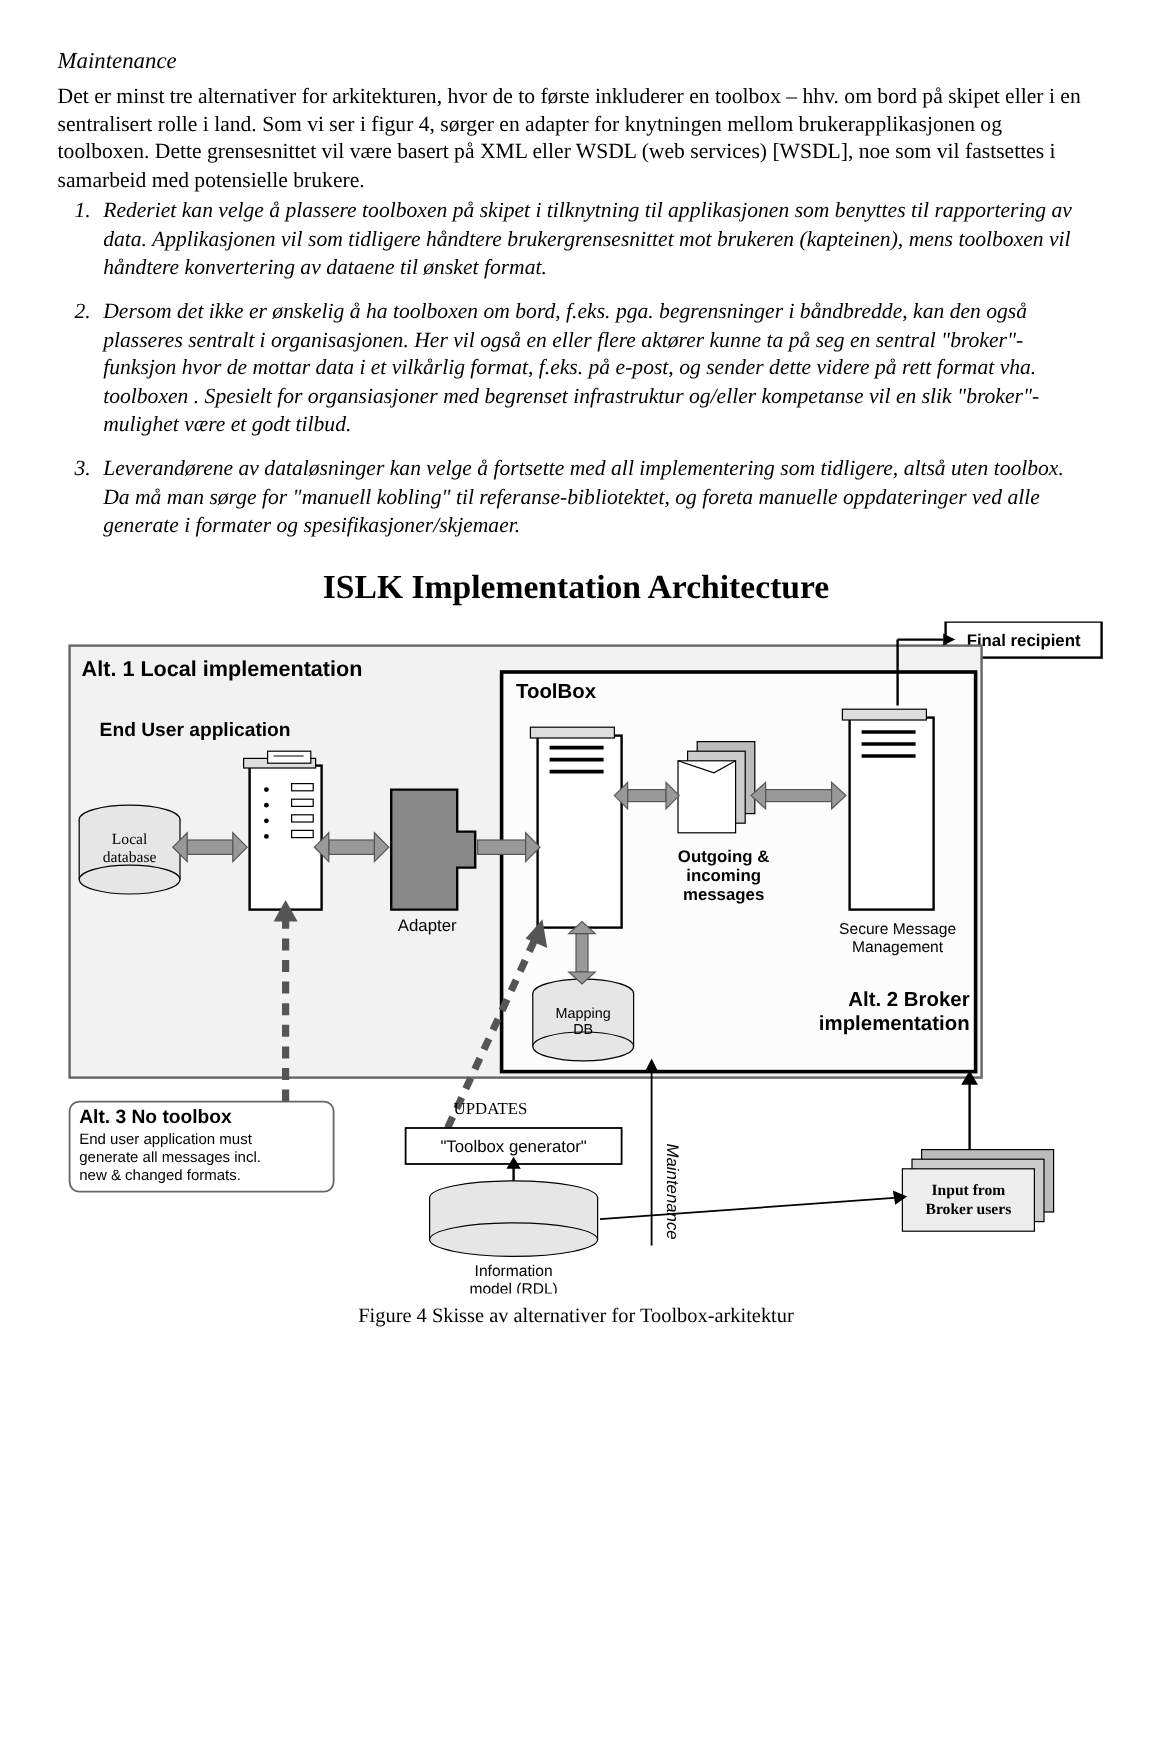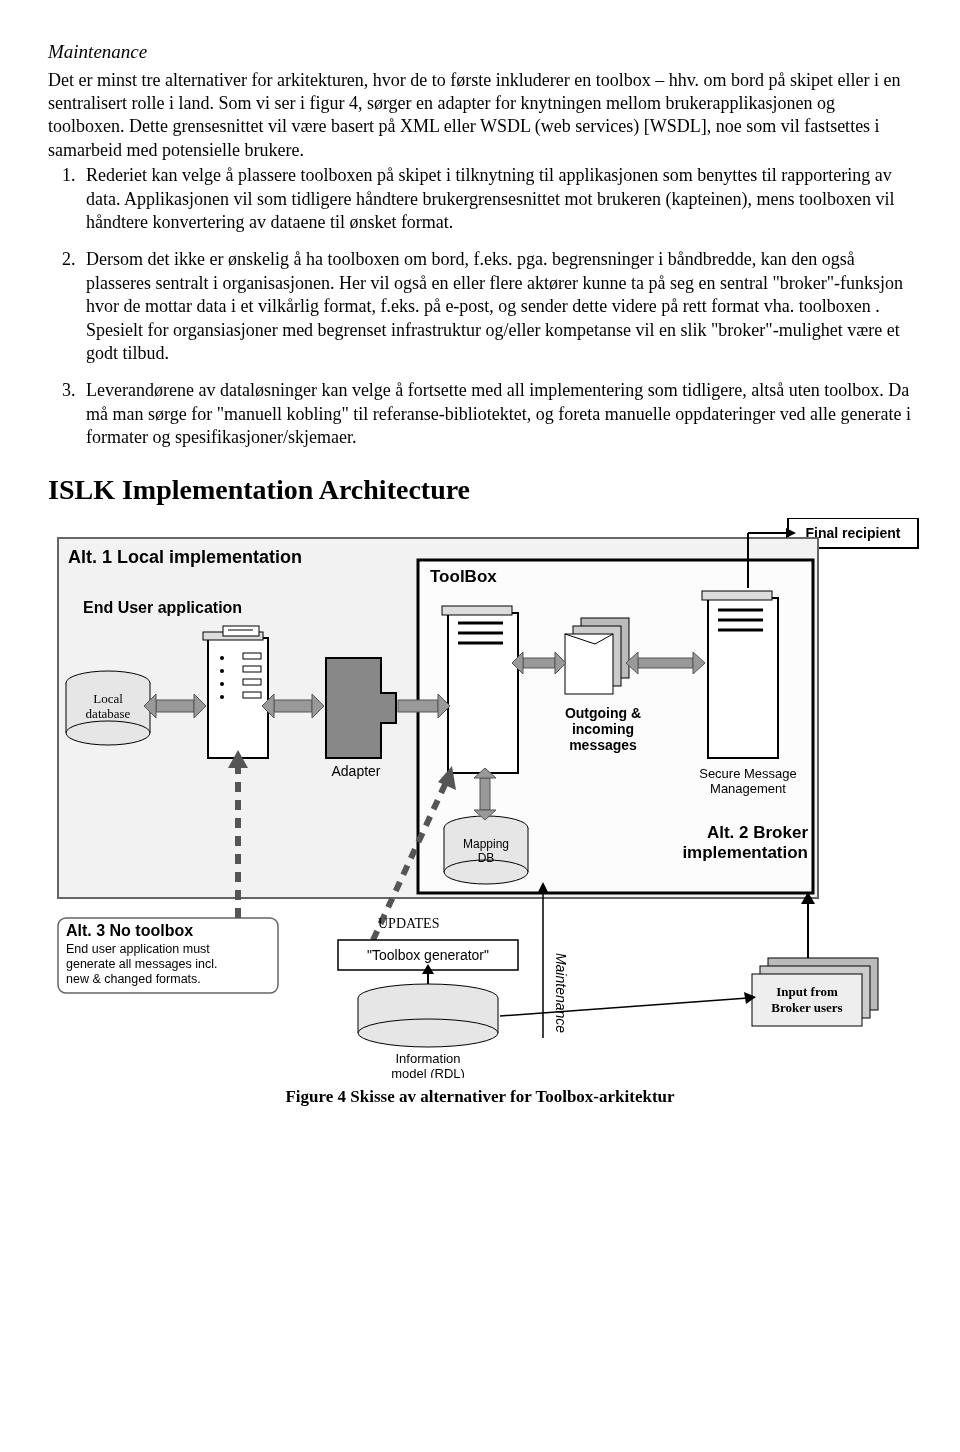--- a/index.html
+++ b/index.html
@@ -17,39 +17,40 @@
     font-style: italic;
     font-size: 19px;
     margin-bottom: 4px;
   }
   .para {
     margin: 0 0 2px 0;
   }
   ol {
     padding-left: 32px;
     margin: 0 0 14px 0;
+    font-style: italic;
   }
   ol li {
     margin-bottom: 14px;
     padding-left: 6px;
   }
   .diagram-wrap {
     margin-top: 22px;
   }
   .diagram-title {
     font-family: "Times New Roman", serif;
     font-weight: bold;
     font-size: 28px;
+    text-align: center;
     margin-bottom: 10px;
   }
   .caption {
     text-align: center;
     font-size: 17px;
     margin-top: 8px;
-    font-weight: bold;
   }
   svg { display:block; margin:0 auto; }
 </style>
 </head>
 <body>
 
 <div class="heading">Maintenance</div>
 <p class="para">Det er minst tre alternativer for arkitekturen, hvor de to første inkluderer en toolbox – hhv. om bord på skipet eller i en sentralisert rolle i land. Som vi ser i figur 4, sørger en adapter for knytningen mellom brukerapplikasjonen og toolboxen. Dette grensesnittet vil være basert på XML eller WSDL (web services) [WSDL], noe som vil fastsettes i samarbeid med potensielle brukere.</p>
 <ol>
   <li>Rederiet kan velge å plassere toolboxen på skipet i tilknytning til applikasjonen som benyttes til rapportering av data. Applikasjonen vil som tidligere håndtere brukergrensesnittet mot brukeren (kapteinen), mens toolboxen vil håndtere konvertering av dataene til ønsket format.</li>

